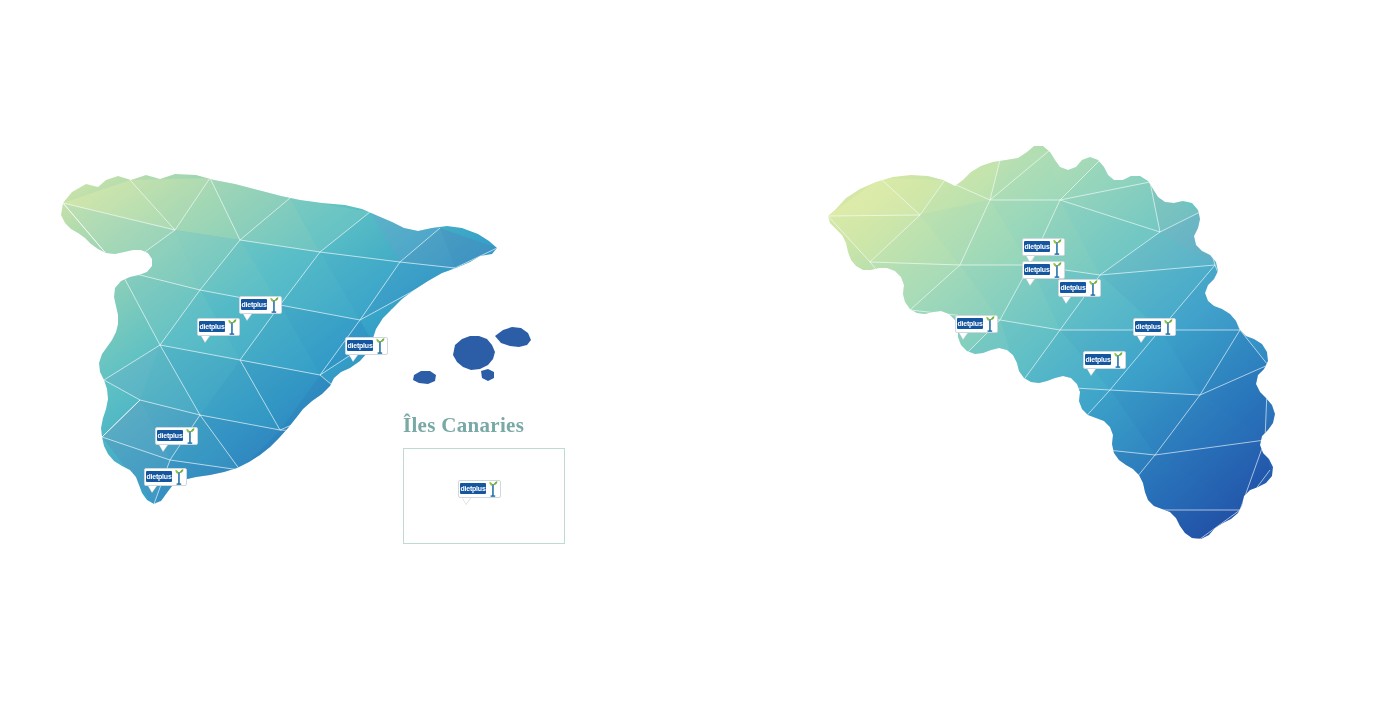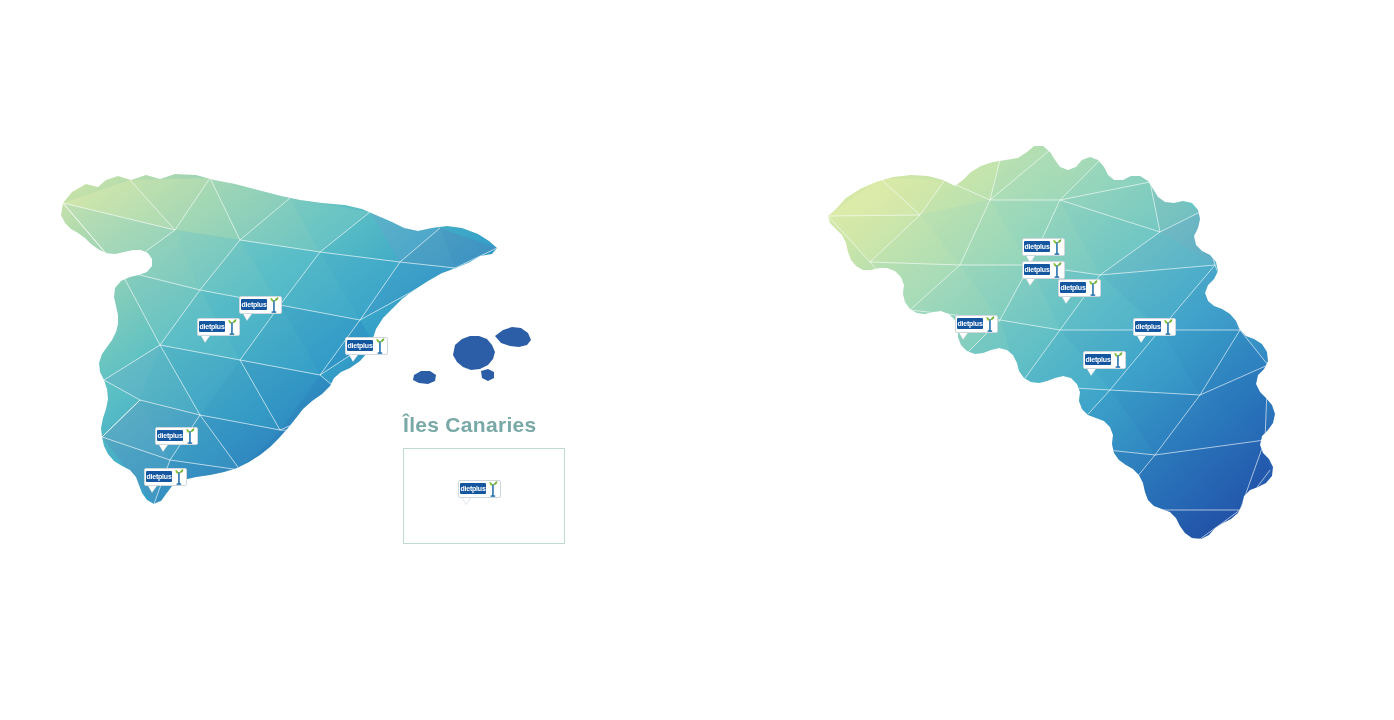--- a/index.html
+++ b/index.html
@@ -14,21 +14,21 @@
   .mapsvg{position:absolute;top:0;left:0;width:1394px;height:720px;overflow:visible;}
 
   
   #canaries-inset{
     position:absolute;left:403px;top:448px;width:162px;height:96px;
     border:1px solid #bfd9d4;background:#ffffff;box-sizing:border-box;
   }
   #canaries-title{
     position:absolute;left:403px;top:413px;width:200px;
     font-size:21px;font-weight:bold;letter-spacing:.3px;
-    color:#79a9a6;white-space:nowrap;
+    color:#79a9a6;white-space:nowrap;font-family:Liberation Serif, serif;
   }
 
   
   .marker{position:absolute;width:43px;height:24px;}
   .marker .bubble{
     position:absolute;left:0;top:0;width:43px;height:18px;
     background:#ffffff;border:1px solid #cfd8de;border-radius:2px;
     box-sizing:border-box;
   }
   .marker .tail{

